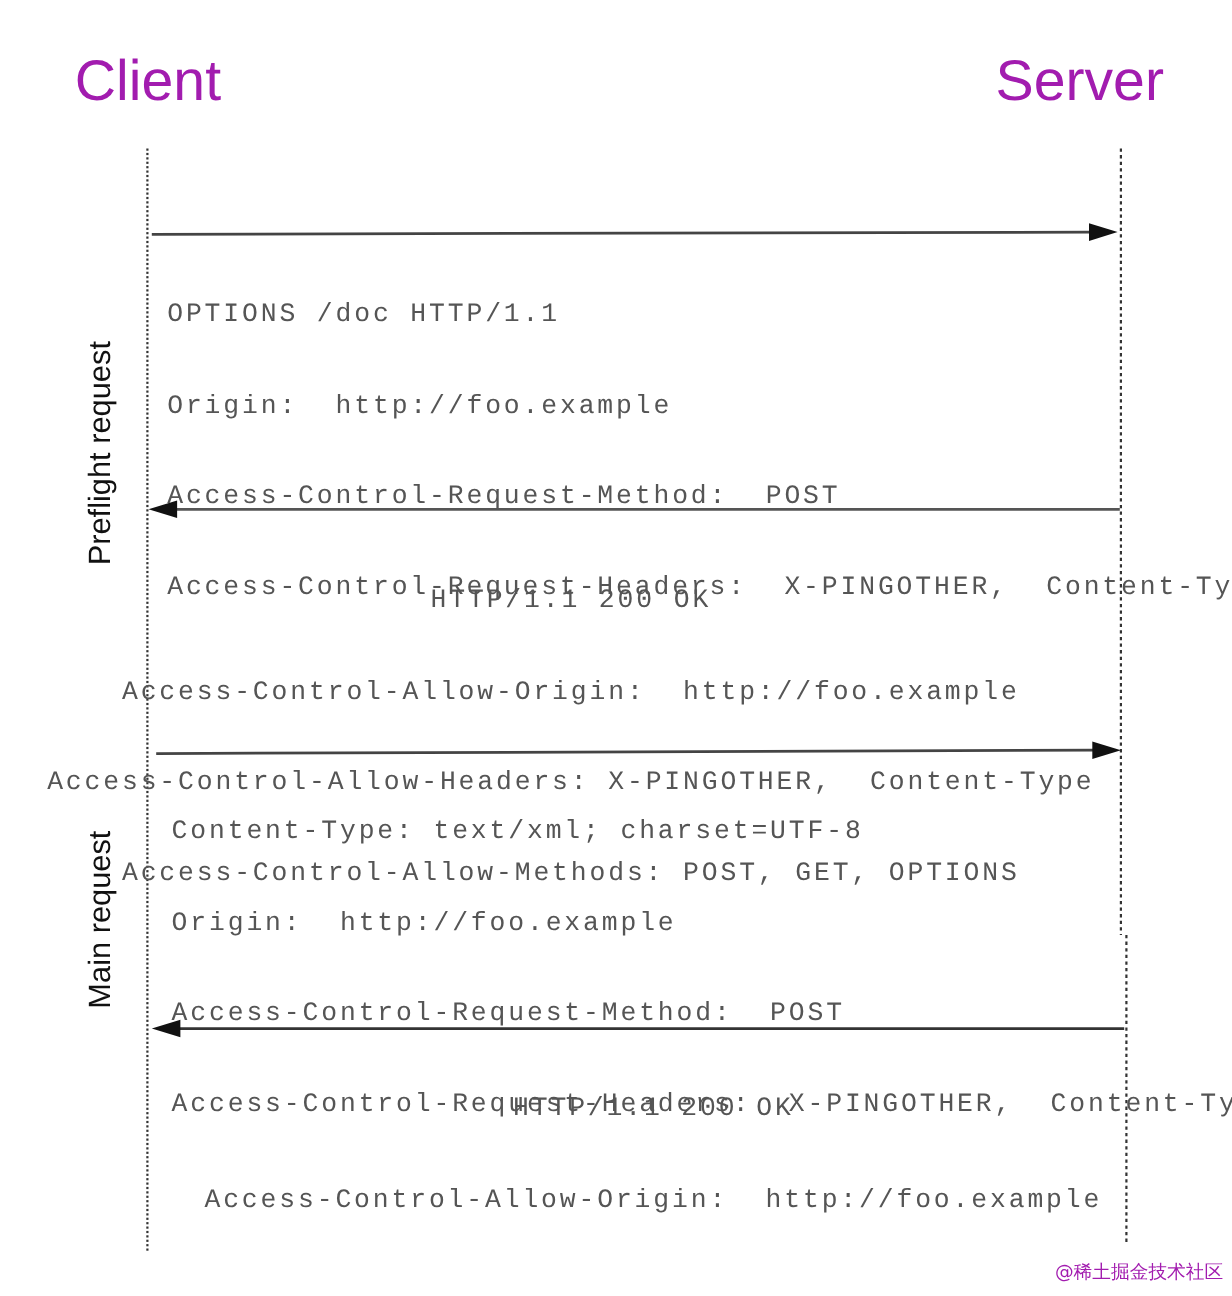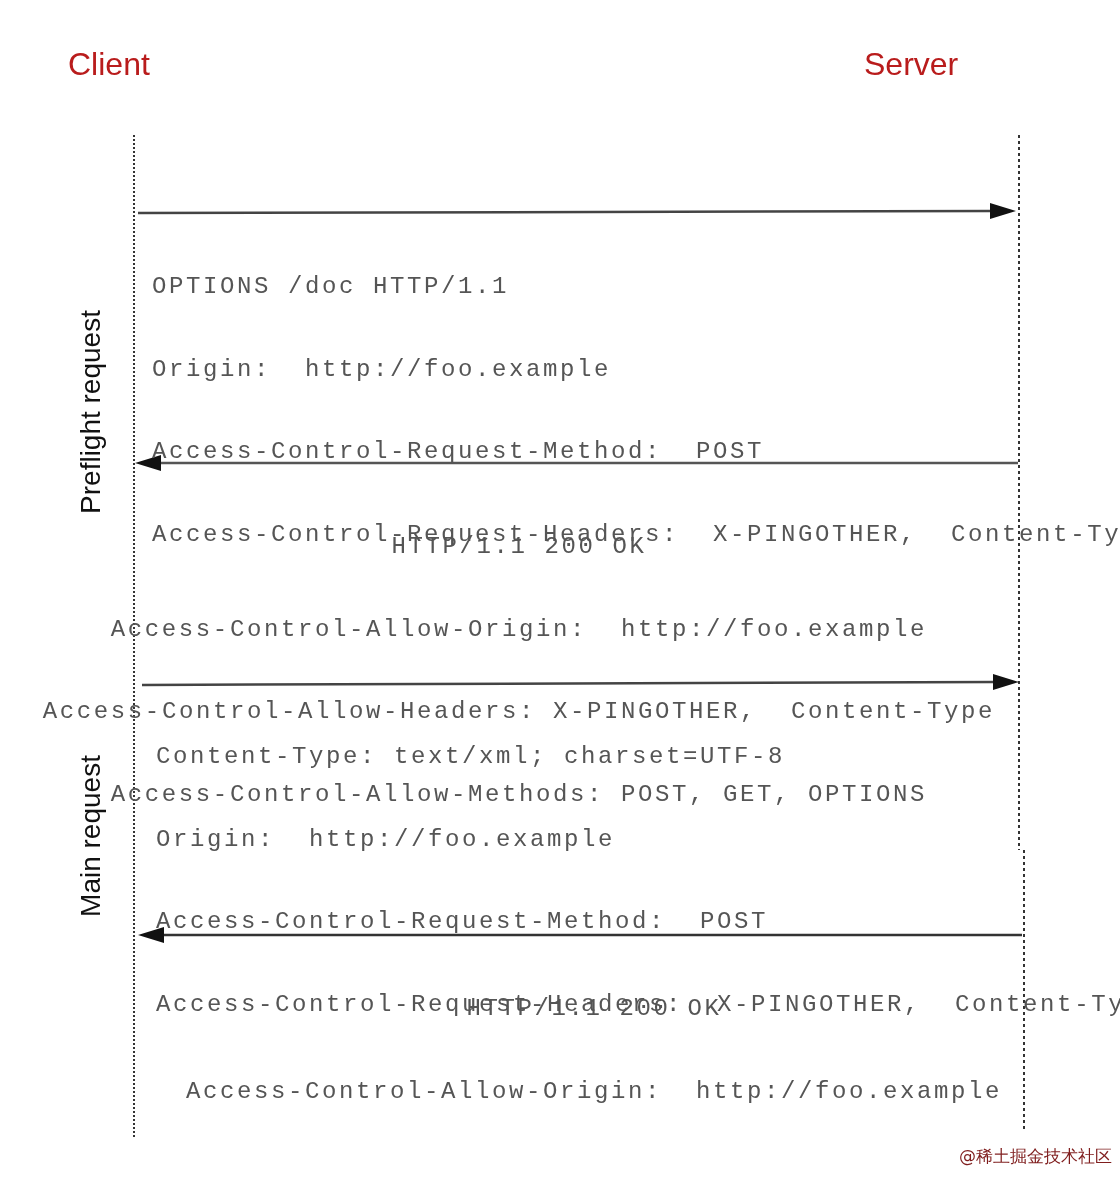--- a/index.html
+++ b/index.html
@@ -1,30 +1,30 @@
 <!DOCTYPE html>
 <html><head>
 <meta charset="utf-8">
 <style>
   html, body { margin:0; padding:0; background:#ffffff; }
   body { width:1120px; height:1178px; position:relative; overflow:hidden; }
-  .title { position:absolute; font-family:"Liberation Sans", sans-serif; font-size:32px; color:#b91c1c; line-height:1; }
+  .title { position:absolute; font-family:"Liberation Sans", sans-serif; font-size:52px; color:#a21caf; line-height:1; }
   .lifeline { position:absolute; width:0; border-left:2px dotted #333; }
   .phase { position:absolute; font-family:"Liberation Sans", sans-serif; font-size:28px; color:#111; white-space:nowrap; transform:translate(-50%,-50%) rotate(-90deg); }
   .msg { position:absolute; font-family:"Liberation Mono", monospace; font-size:24px; letter-spacing:2.6px; color:#555; white-space:pre; line-height:27.5px; }
   .msg.right { text-align:center; }
   .msg div { height:27.5px; }
   svg.arrows { position:absolute; left:0; top:0; }
-  .watermark { position:absolute; right:8px; bottom:10px; font-family:"DejaVu Sans", sans-serif; font-size:17px; color:#7f1d1d; }
+  .watermark { position:absolute; right:8px; bottom:10px; font-family:"DejaVu Sans", sans-serif; font-size:17px; color:#a21caf; }
 </style>
 </head>
 <body>
 
 <div class="title" style="left:68px; top:48px;">Client</div>
-<div class="title" style="left:864px; top:48px;">Server</div>
+<div class="title" style="left:905px; top:48px;">Server</div>
 
 <div class="lifeline" style="left:133px; top:135px; height:1002px;"></div>
 <svg class="arrows" width="1120" height="1178">
   <line x1="1019" y1="135" x2="1019" y2="850" stroke="#333" stroke-width="2" stroke-dasharray="3,3"></line>
   <line x1="1024" y1="850" x2="1024" y2="1130" stroke="#333" stroke-width="2" stroke-dasharray="3,3"></line>
 </svg>
 
 <svg class="arrows" width="1120" height="1178">
   <g>
     <line x1="138" y1="213" x2="992" y2="211" stroke="#444" stroke-width="2.5"></line>

